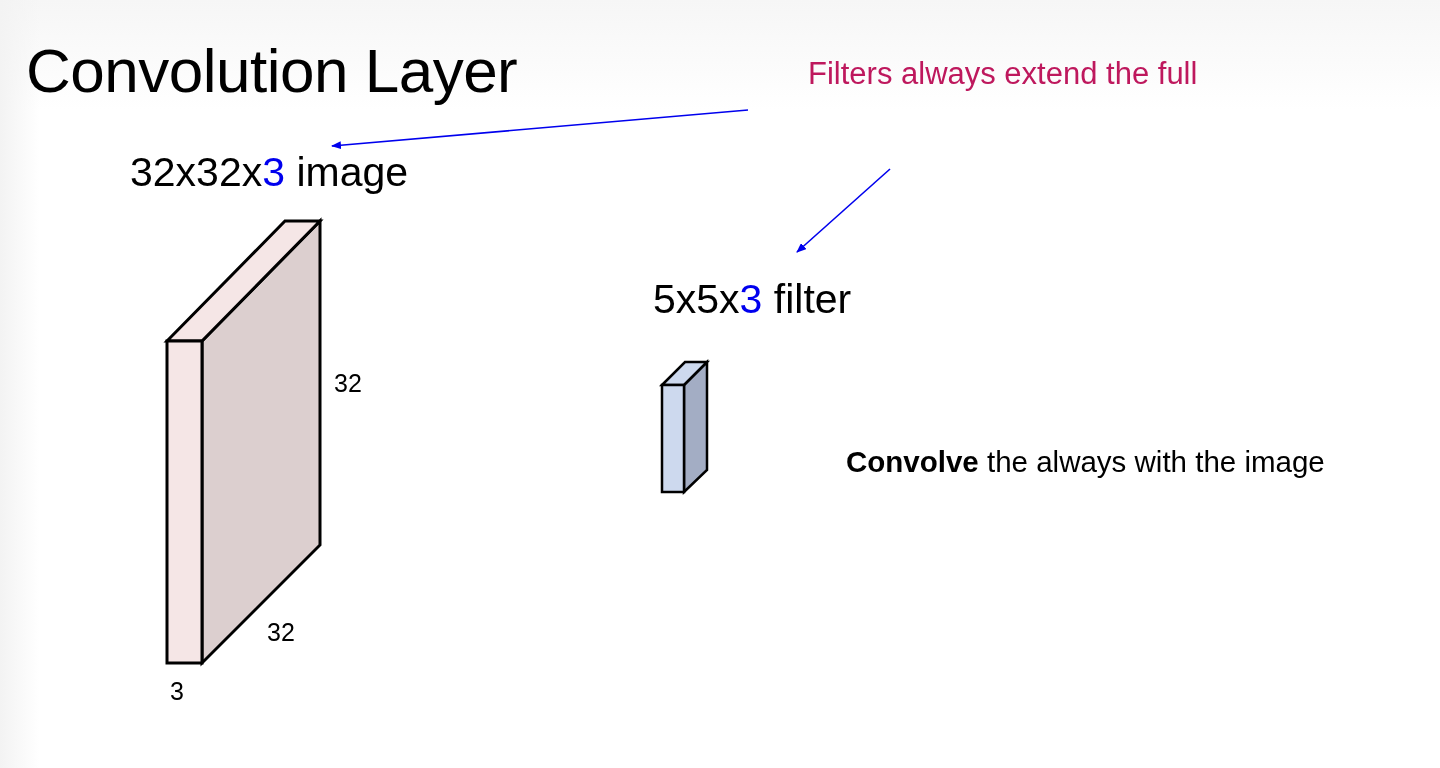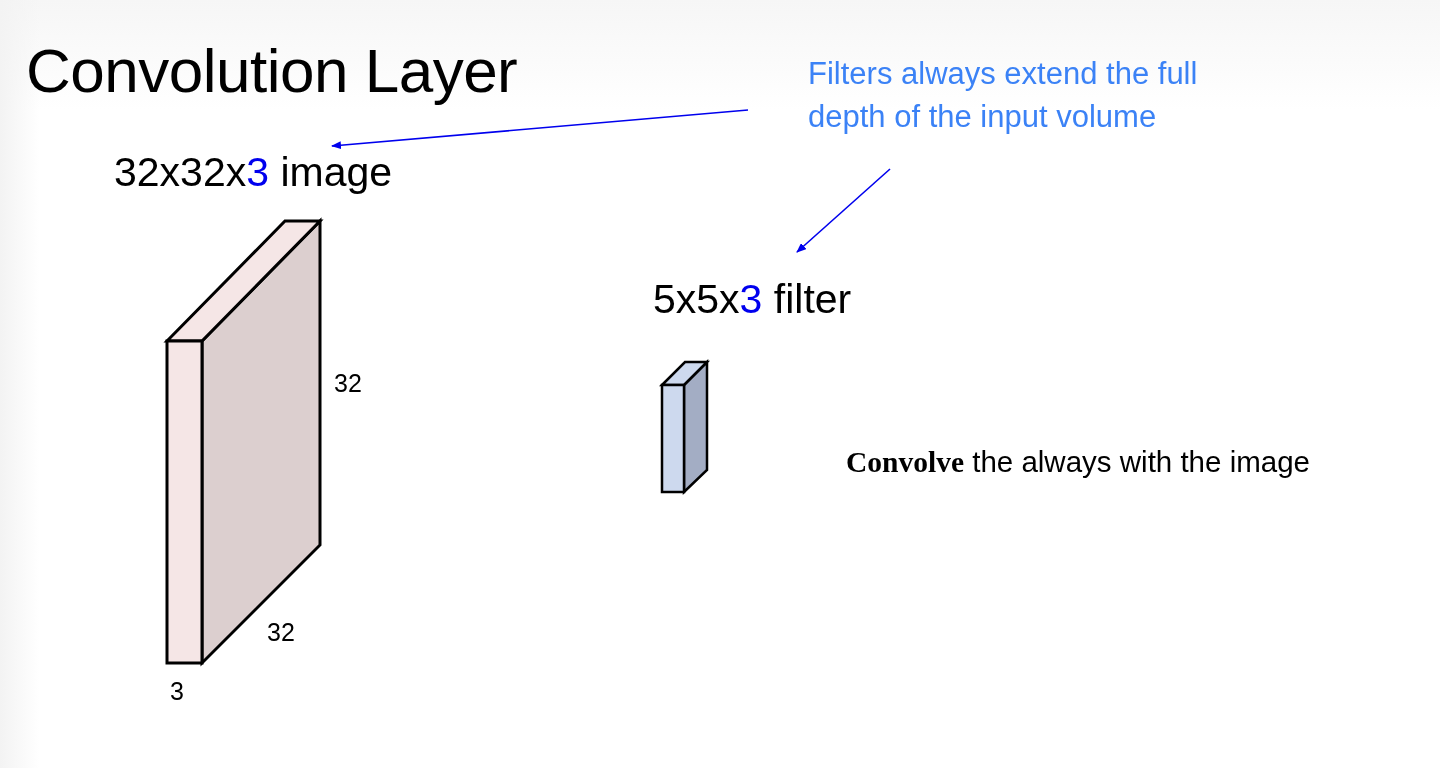--- a/index.html
+++ b/index.html
@@ -32,21 +32,21 @@
       letter-spacing: -0.5px;
       white-space: nowrap;
       margin-top: 19px;
     }
     .note {
       position: absolute;
       left: 808px;
       top: 52px;
       font-size: 31px;
       line-height: 43px;
-      color: #3b82f6;
+      color: #be185d;
       white-space: nowrap;
     }
     .note div { display: block; }
     .label-lg {
       position: absolute;
       font-size: 41px;
       line-height: 50px;
       white-space: nowrap;
     }
     .accent { color: #0000ee; }
@@ -57,40 +57,39 @@
       white-space: nowrap;
     }
     .desc {
       position: absolute;
       left: 846px;
       top: 440px;
       font-size: 29.5px;
       line-height: 43px;
       white-space: nowrap;
     }
-    .desc b { font-weight: bold; font-family: Liberation Serif, serif; }
+    .desc b { font-weight: bold; }
     svg.diagram {
       position: absolute;
       left: 0; top: 0;
       width: 1440px; height: 768px;
     }
   </style>
 </head>
 <body>
 
 <div class="left-shade"></div>
 
 <div class="slide-title">Convolution Layer</div>
 
 <div class="note">
   <div>Filters always extend the full</div>
-  <div>depth of the input volume</div>
 </div>
 
-<div class="label-lg" style="left:114px; top:147px;text-align:center;"><span>32x32x</span><span class="accent">3</span><span> image</span></div>
+<div class="label-lg" style="left:130px; top:147px;text-align:center;"><span>32x32x</span><span class="accent">3</span><span> image</span></div>
 
 <div class="label-lg" style="left:641px; top:274px;margin-left:12px;"><span>5x5x</span><span class="accent">3</span><span> filter</span></div>
 
 <svg class="diagram" viewBox="0 0 1440 768">
   <defs>
     <marker id="arrowhead" markerWidth="10" markerHeight="8" refX="9" refY="4" orient="auto" markerUnits="userSpaceOnUse">
       <path d="M0,0 L10,4 L0,8 Z" fill="#0000ee"></path>
     </marker>
   </defs>
 

